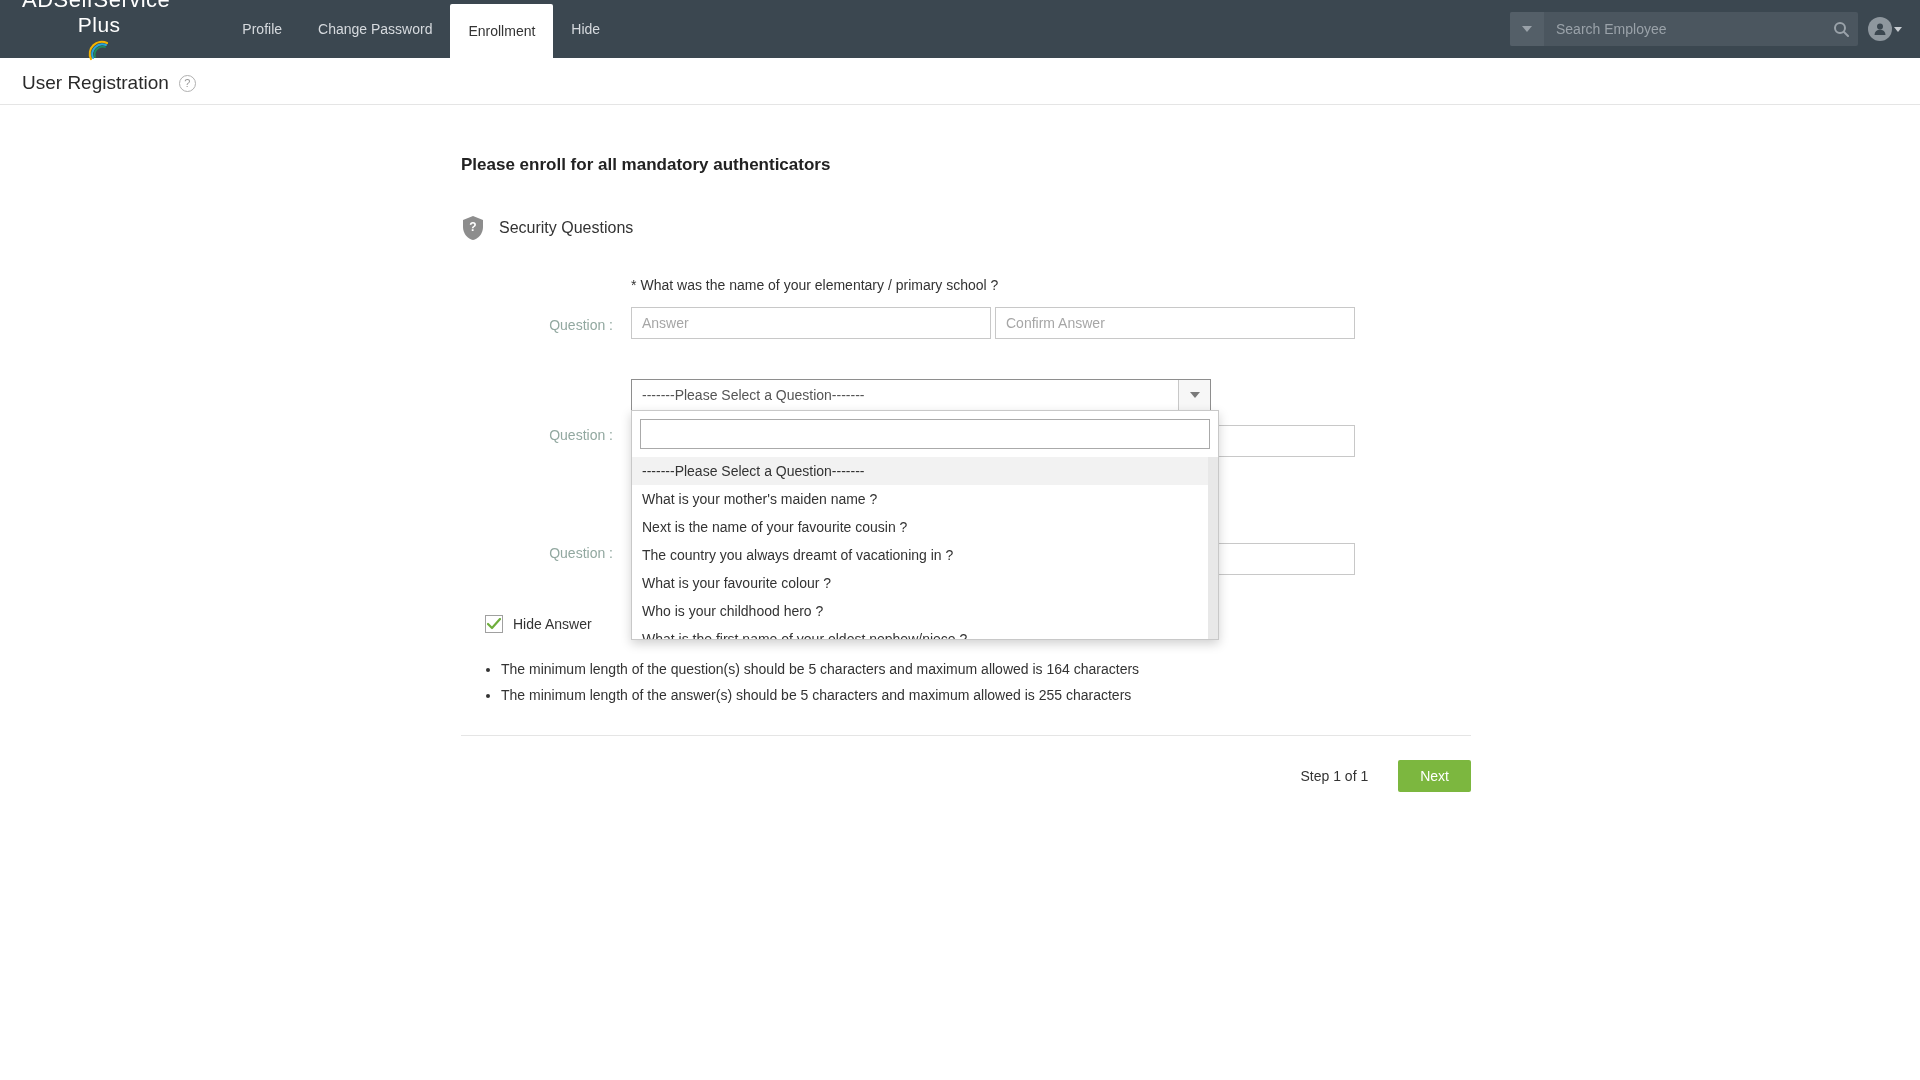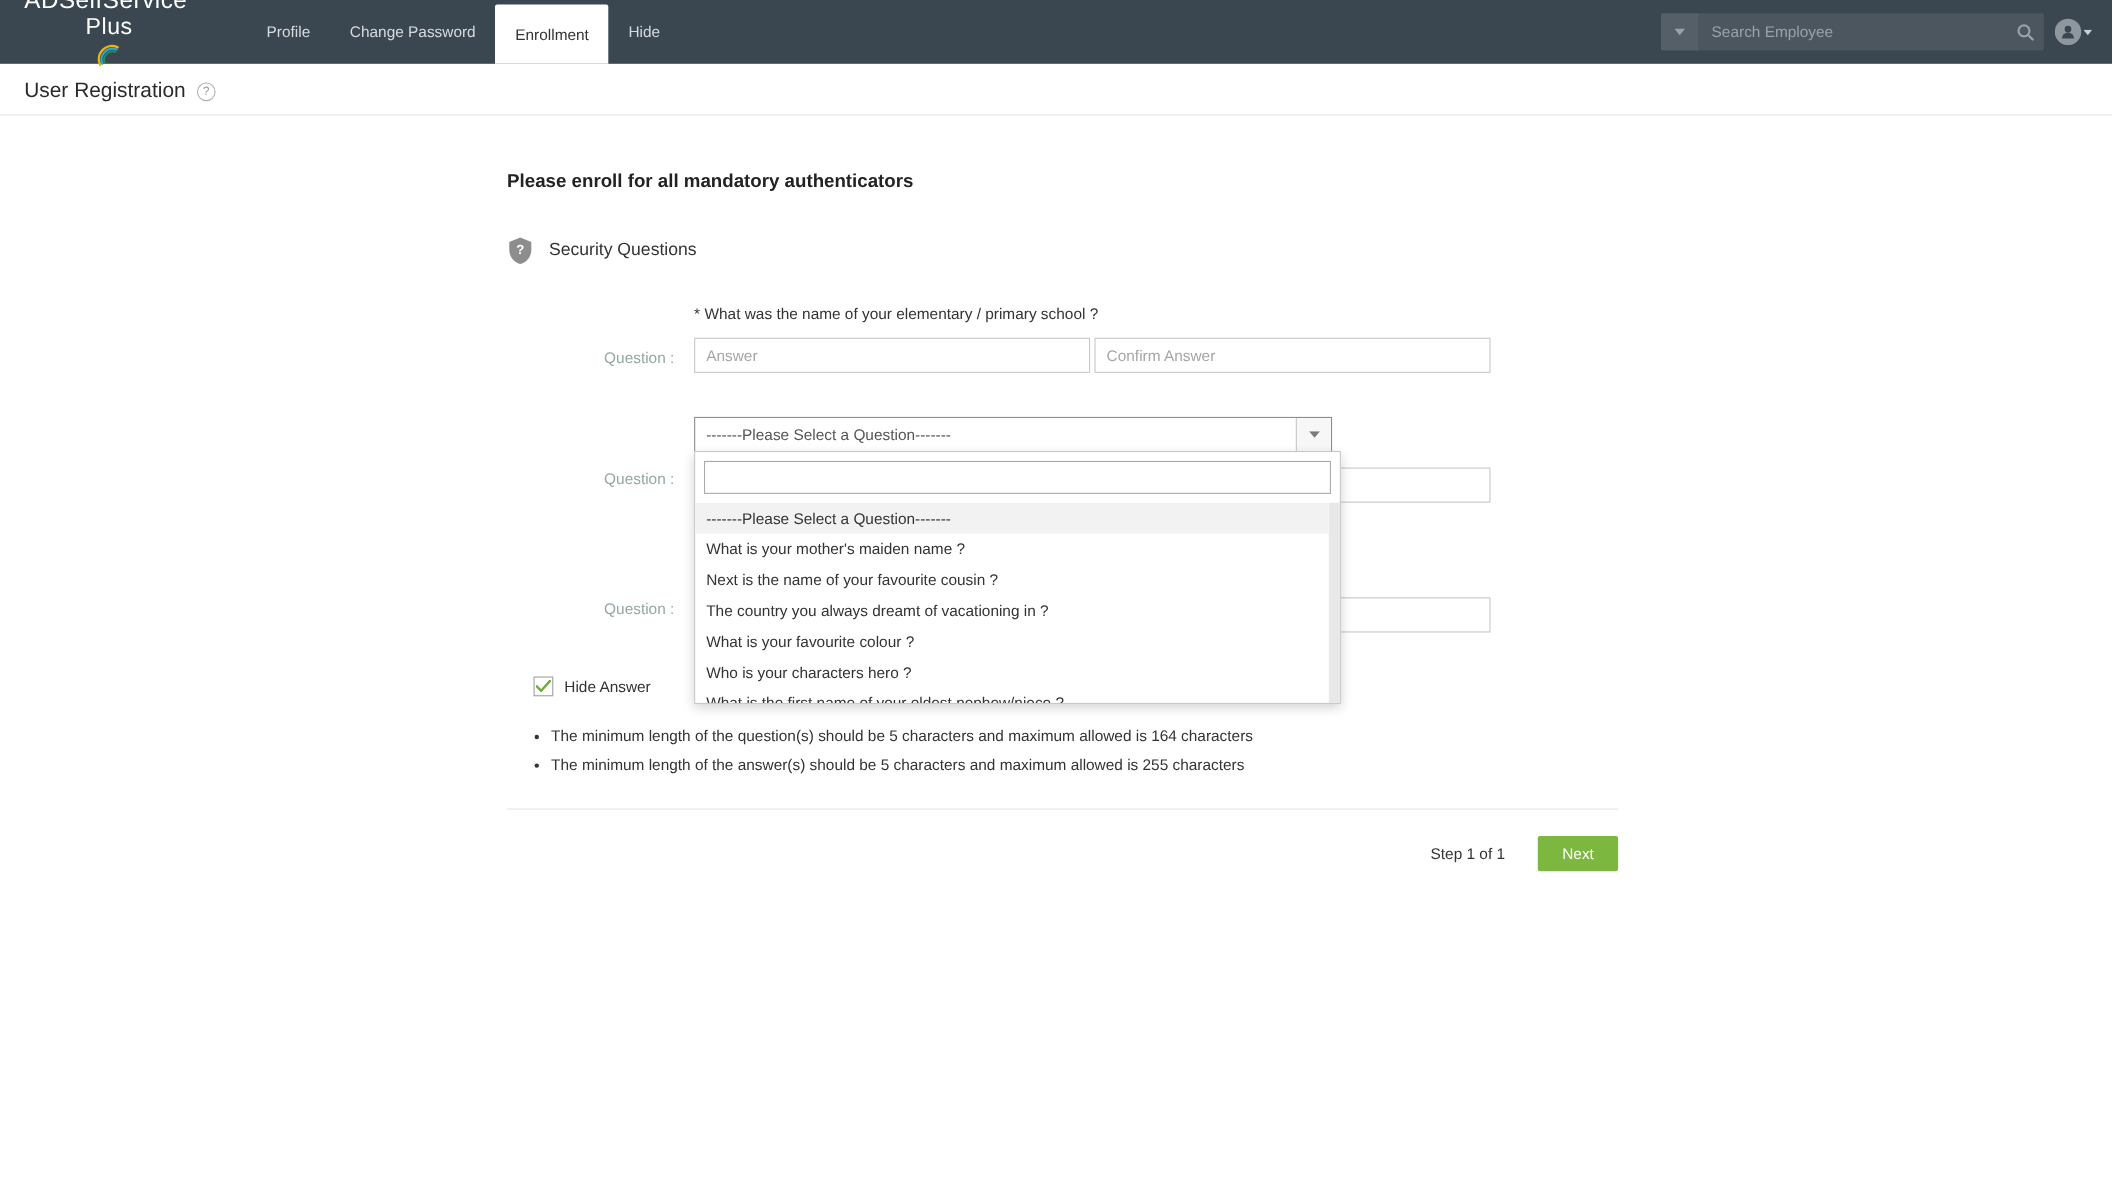--- a/index.html
+++ b/index.html
@@ -195,21 +195,21 @@
     <div class="dd-panel">
       <div class="dd-search">
         <input style="">
       </div>
       <div class="dd-list">
         <div class="dd-item sel">-------Please Select a Question-------</div>
         <div class="dd-item">What is your mother's maiden name ?</div>
         <div class="dd-item">Next is the name of your favourite cousin ?</div>
         <div class="dd-item">The country you always dreamt of vacationing in ?</div>
         <div class="dd-item">What is your favourite colour ?</div>
-        <div class="dd-item">Who is your characters hero ?</div>
+        <div class="dd-item">Who is your childhood hero ?</div>
         <div class="dd-item partial">What is the first name of your oldest nephew/niece ?</div>
         <div class="dd-thumb"></div>
       </div>
     </div>
 
     <div class="hide-row">
       <div class="chk">
         <svg width="14" height="12" viewBox="0 0 14 12">
             <path d="M1 6 L5 10 L13 1" stroke="#6fae3c" stroke-width="2.2" fill="none" stroke-linecap="round" stroke-linejoin="round"></path>
           </svg>

